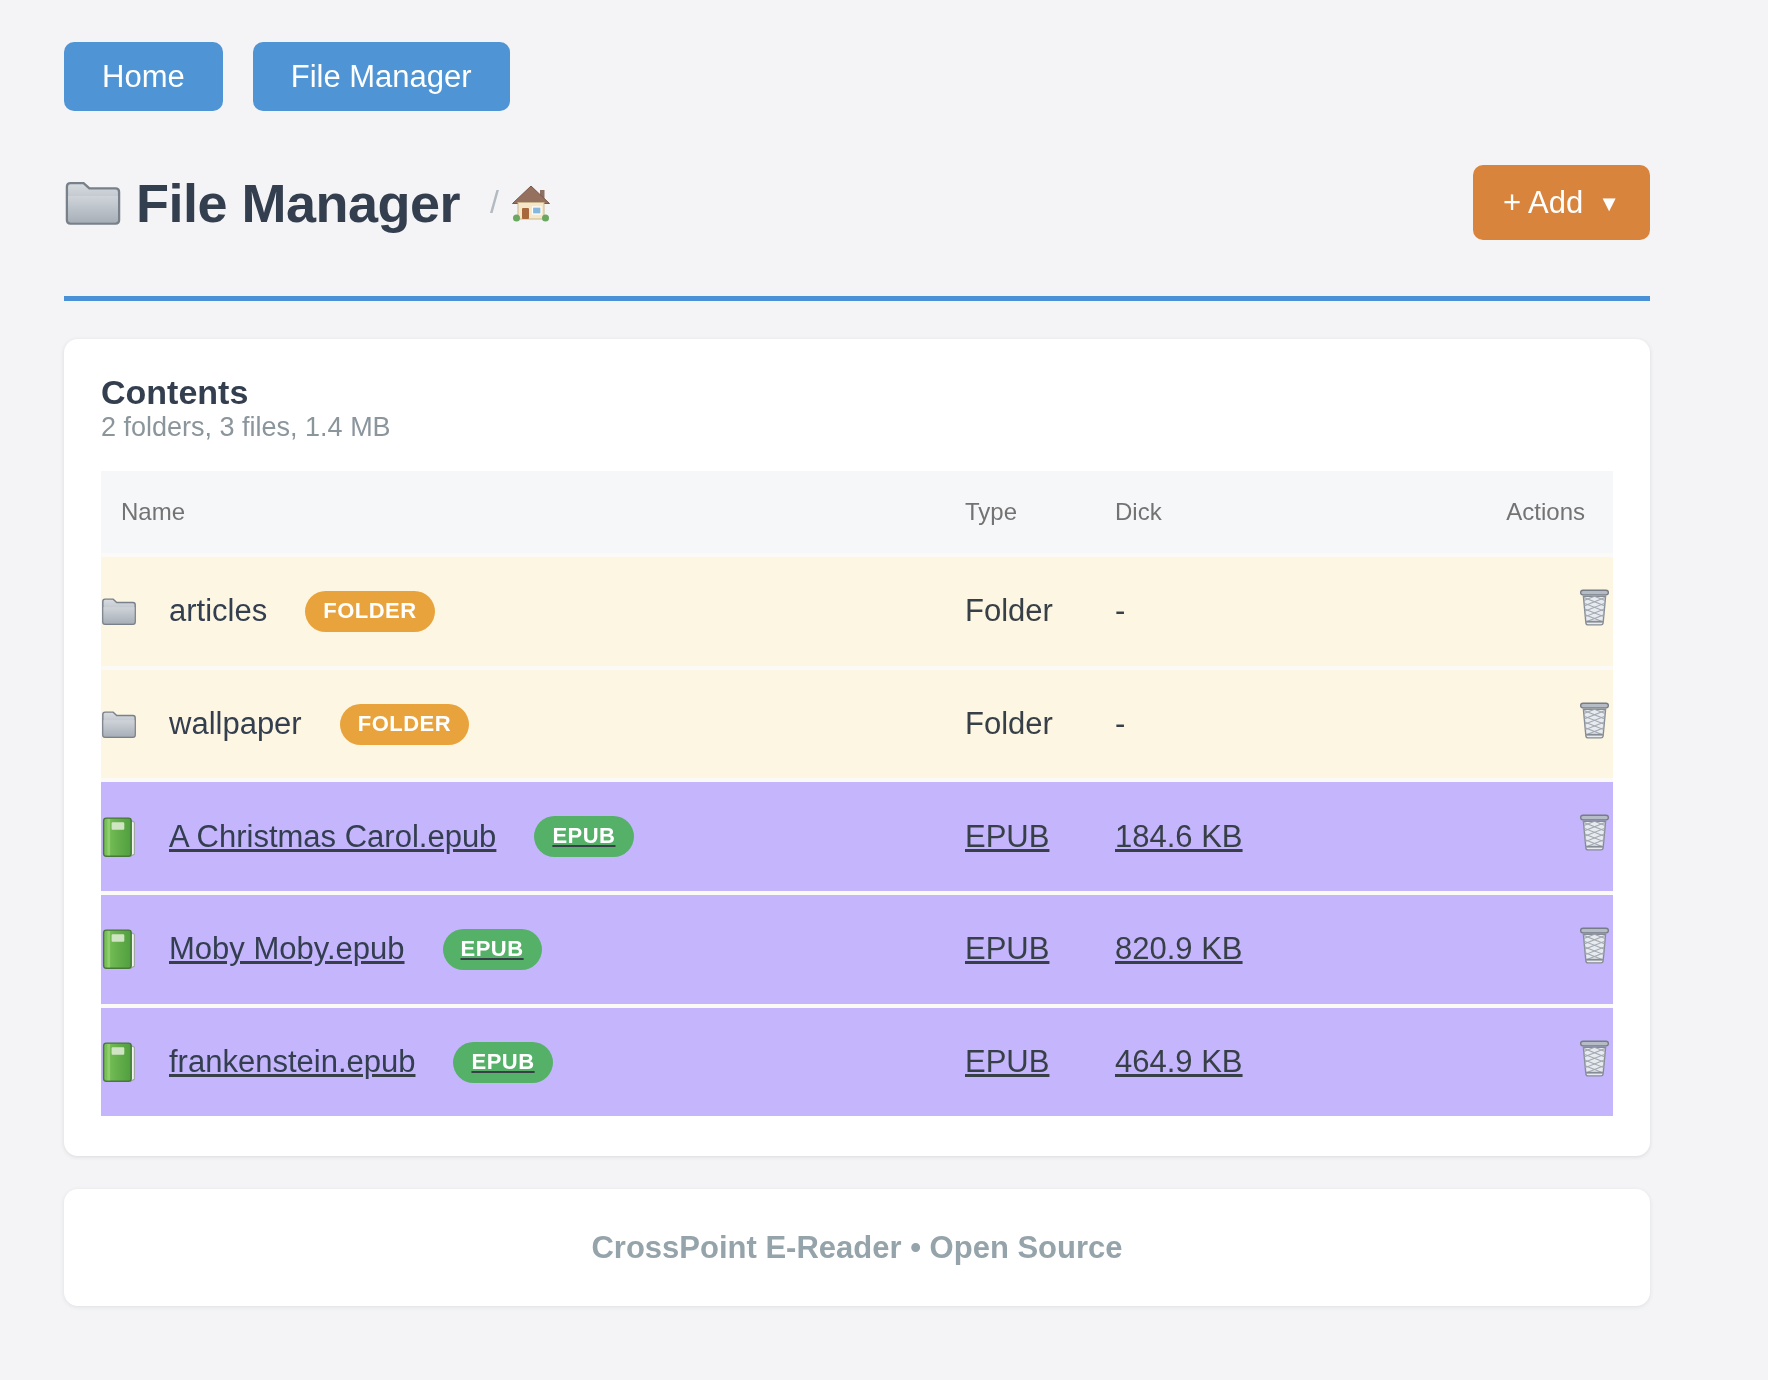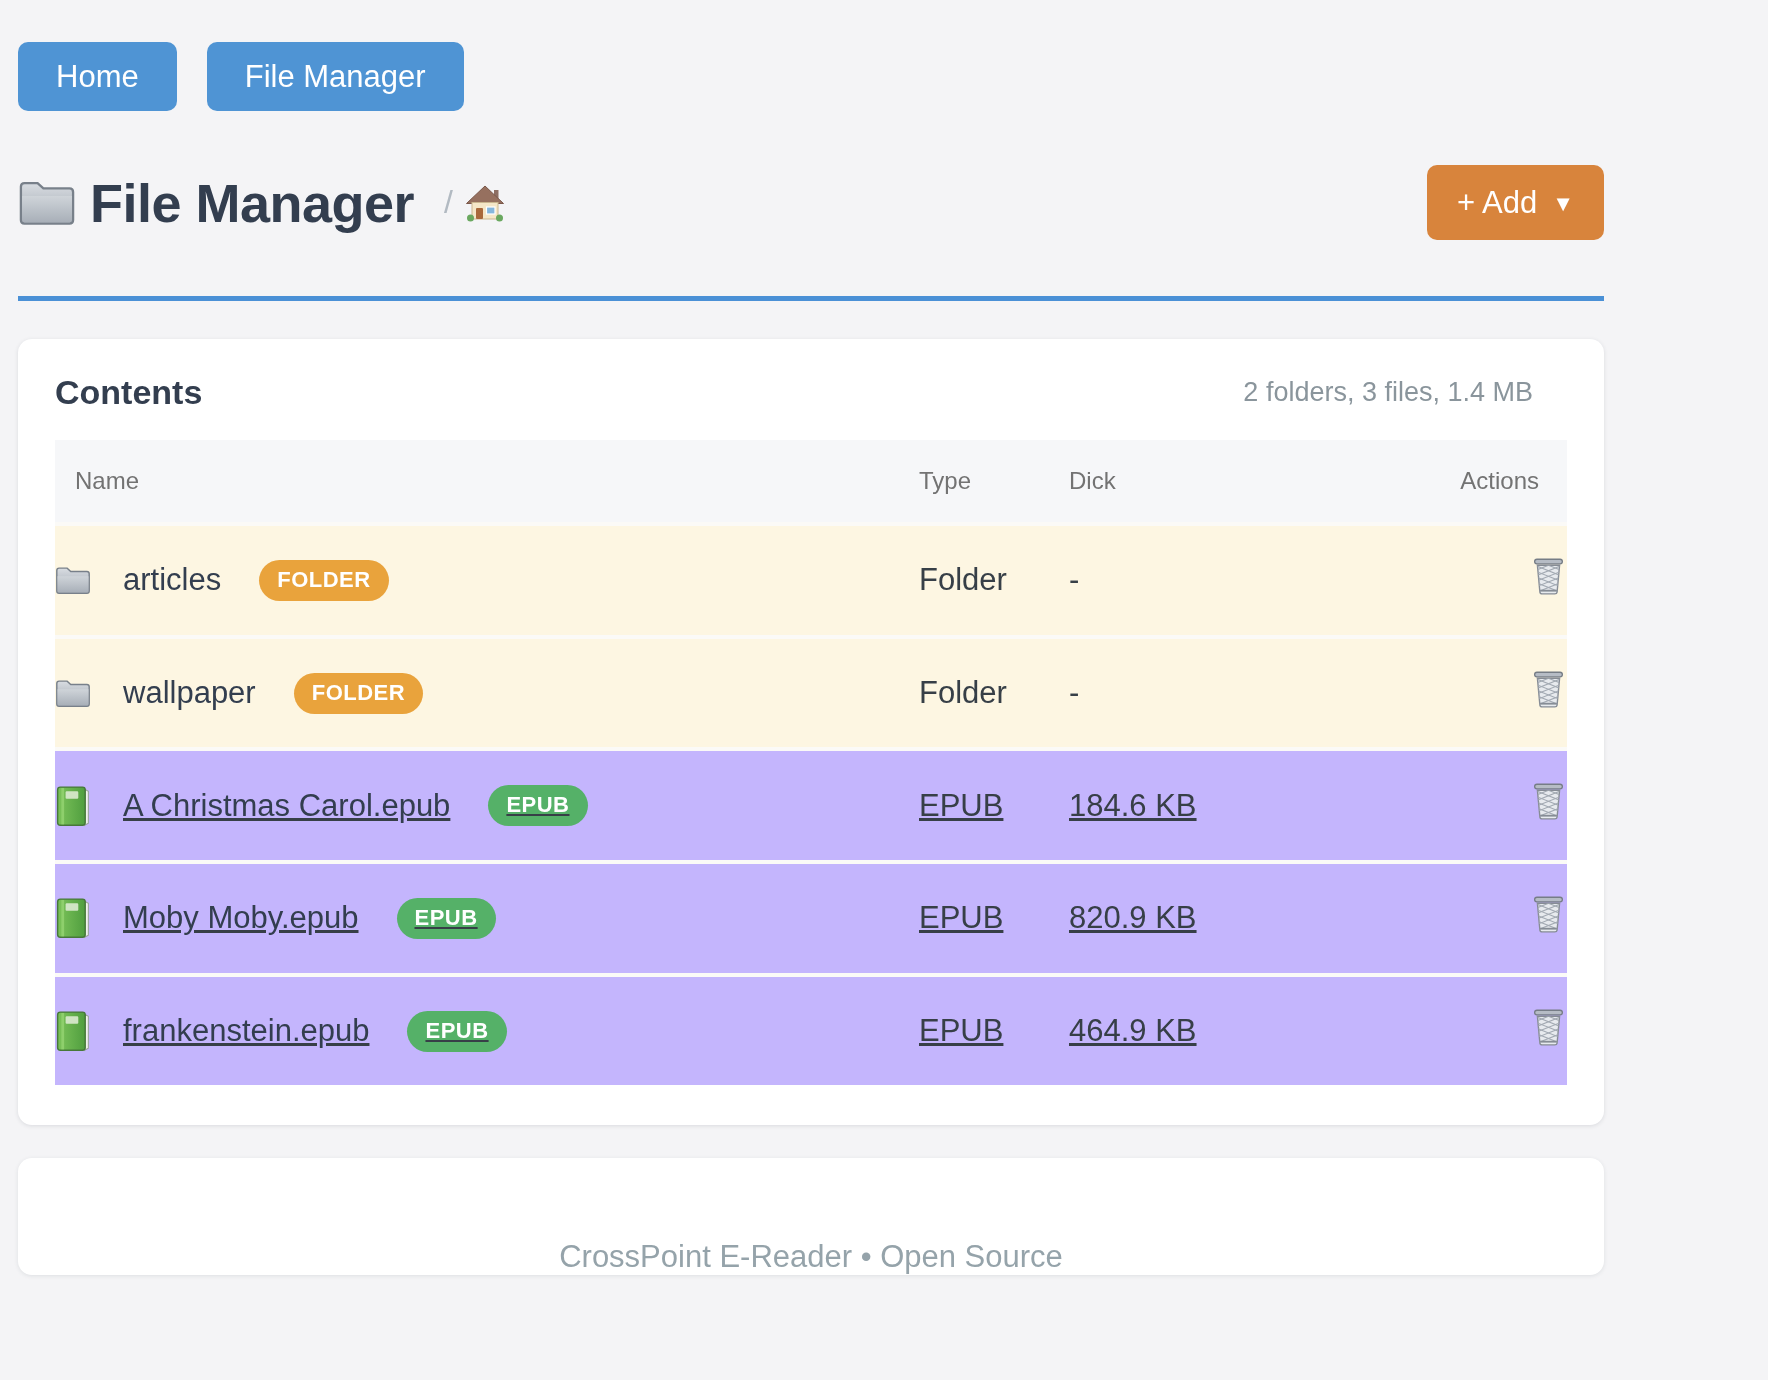--- a/index.html
+++ b/index.html
@@ -3,21 +3,21 @@
 <meta charset="utf-8">
 <style>
   * { box-sizing: border-box; margin: 0; padding: 0; }
   html, body { width: 1768px; height: 1380px; }
   body {
     background: #f4f4f6;
     font-family: "Liberation Sans", "DejaVu Sans", sans-serif;
     color: #333e4f;
     overflow: hidden;
   }
-  .page { width: 1604px; padding-top: 42px; padding-left: 18px; }
+  .page { width: 1604px; margin-left: 46px; padding-top: 42px; padding-left: 18px; }
 
   
   .nav { display: flex; gap: 30px; }
   .nav-btn {
     background: #4f94d4; color: #fff; border: none; cursor: pointer;
     font-family: inherit; font-size: 31px; padding: 19px 38px;
     border-radius: 10px; line-height: 1;
   }
 
   
@@ -36,21 +36,21 @@
   .add-btn .caret { font-size: 22px; position: relative; top: 1px; }
 
   .accent-rule { height: 5px; background: #4a90d6; border: none; margin-top: 56px; }
 
   
   .card {
     background: #fff; border-radius: 14px; margin-top: 38px;
     box-shadow: 0 1px 4px rgba(31,45,61,.12);
     padding: 34px 37px 40px 37px;
   }
-  .card-head { display: flex; align-items: center; justify-content: space-between; margin-bottom: 28px; }
+  .card-head { display: flex; align-items: flex-start; justify-content: space-between; margin-bottom: 28px; flex-direction: column; }
   .card-title { font-size: 34px; font-weight: bold; color: #333e4f; }
   .card-summary { font-size: 27px; color: #8a959c; margin-right: 34px; }
 
   table.file-table { width: 100%; border-collapse: separate; border-spacing: 0; table-layout: fixed; }
   col.c-name   { width: 864px; }
   col.c-type   { width: 150px; }
   col.c-size   { width: 300px; }
   col.c-action { width: auto; }
 
   .file-table thead th {
@@ -74,21 +74,21 @@
   }
   td.size-cell { padding-left: 64px; }
   td.actions-cell { text-align: right; padding-right: 78px; }
   .trash-btn { background: none; border: none; cursor: pointer; padding: 0; }
   .trash-btn svg { width: 37px; height: auto; display: block; }
 
   
   .footer-card {
     background: #fff; border-radius: 14px; margin-top: 33px; height: 117px;
     box-shadow: 0 1px 4px rgba(31,45,61,.10);
-    display: flex; align-items: flex-end; justify-content: center;
+    display: flex; align-items: center; justify-content: center; font-weight: bold;
   }
   .footer-text { font-size: 31px; color: #95a3aa; }
 </style>
 </head>
 <body>
 
 <div class="page">
 
   <div class="nav">
       <button class="nav-btn"><span>Home</span></button>

